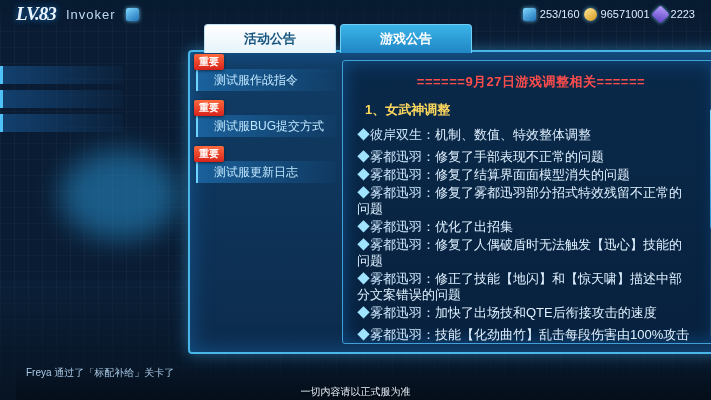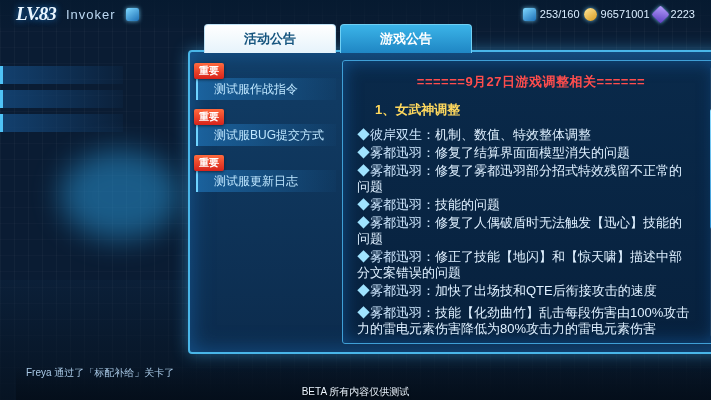--- a/index.html
+++ b/index.html
@@ -124,21 +124,21 @@
     position:absolute;right:-8px;top:4px;width:22px;height:22px;
     color:#8fdcff;font-size:21px;line-height:20px;text-align:center;
     cursor:pointer;text-shadow:0 0 6px #1c86cf;
     z-index:5;
   }
   .side{
     width:140px;flex:0 0 140px;padding:14px 6px 0 6px;
     position:relative;
   }
   .side-item{
-    position:relative;margin:12px 0 24px 0;cursor:pointer;
+    position:relative;margin:3px 0 24px 0;cursor:pointer;
   }
   .side-label{
     height:22px;line-height:22px;
     padding-left:16px;
     font-size:12px;color:#bfe7ff;
     background:linear-gradient(90deg, rgba(30,110,175,.75), rgba(30,110,175,.05));
     border-left:2px solid #6fd3ff;
   }
   .badge{
     position:absolute;left:-2px;top:-15px;
@@ -155,21 +155,21 @@
     box-shadow:inset 0 0 18px rgba(25,110,190,.55);
     padding:10px 12px 6px 14px;
     overflow:hidden;
     position:relative;
   }
   .headline{
     text-align:center;color:#ff4d4d;font-size:13px;font-weight:bold;
     letter-spacing:.5px;margin:2px 0 10px;
   }
   .section{
-    color:#ffd95e;font-size:13px;font-weight:bold;margin:6px 0 8px 18px;
+    color:#ffd95e;font-size:13px;font-weight:bold;margin:6px 0 8px 8px;
   }
   .row{
     color:#dff0ff;font-size:13px;line-height:16px;margin:0 12px 2px 0;
   }
   .row.diamond{margin-top:6px;}
   .row .mark{color:#9fe3ff;}
   .row .who{color:#cfe8ff;}
   .scrollbar{
     position:absolute;right:2px;top:6px;bottom:6px;width:5px;
     background:rgba(255,255,255,.08);border-radius:3px;
@@ -219,21 +219,21 @@
   <div class="rbtn">活动</div>
   <div class="rbtn">商店</div>
   <div class="rbtn">邮件</div>
 </div>
 
 <div class="hud-bottom">
   <span>Freya 通过了「标配补给」关卡了</span>
 </div>
 
 <div class="beta">
-  <div>BETA 所有内容仅供测试</div>
+  <div>一切内容请以正式服为准</div>
 </div>
 
 <div class="window">
 
   <div class="tabs">
     <div class="tab active">活动公告</div>
     <div class="tab inactive">游戏公告</div>
   </div>
 
   <div class="close">✕</div>
@@ -254,23 +254,24 @@
         <div class="side-label">测试服更新日志</div>
       </div>
     </div>
 
     <div class="content">
       <div class="headline">======9月27日游戏调整相关======</div>
       <div class="section">1、女武神调整</div>
 
       <div id="entries">
           <div class="row diamond"><span class="mark">◆</span><span class="who">彼岸双生：</span><span>机制、数值、特效整体调整</span></div>
+          <div class="row diamond"><span class="mark">◆</span><span class="who">雾都迅羽：</span><span>修复了手部表现不正常的问题</span></div>
           <div class="row"><span class="mark">◆</span><span class="who">雾都迅羽：</span><span>修复了结算界面面模型消失的问题</span></div>
           <div class="row"><span class="mark">◆</span><span class="who">雾都迅羽：</span><span>修复了雾都迅羽部分招式特效残留不正常的问题</span></div>
-          <div class="row"><span class="mark">◆</span><span class="who">雾都迅羽：</span><span>技能的问题</span></div>
+          <div class="row"><span class="mark">◆</span><span class="who">雾都迅羽：</span><span>优化了出招集</span></div>
           <div class="row"><span class="mark">◆</span><span class="who">雾都迅羽：</span><span>修复了人偶破盾时无法触发【迅心】技能的问题</span></div>
           <div class="row"><span class="mark">◆</span><span class="who">雾都迅羽：</span><span>修正了技能【地闪】和【惊天啸】描述中部分文案错误的问题</span></div>
           <div class="row"><span class="mark">◆</span><span class="who">雾都迅羽：</span><span>加快了出场技和QTE后衔接攻击的速度</span></div>
           <div class="row diamond"><span class="mark">◆</span><span class="who">雾都迅羽：</span><span>技能【化劲曲竹】乱击每段伤害由100%攻击力的雷电元素伤害降低为80%攻击力的雷电元素伤害</span></div>
         </div>
 
       <div class="scrollbar">
         <div class="scrollthumb" id="thumb" style="top: 41.8px;"></div>
       </div>
     </div>

